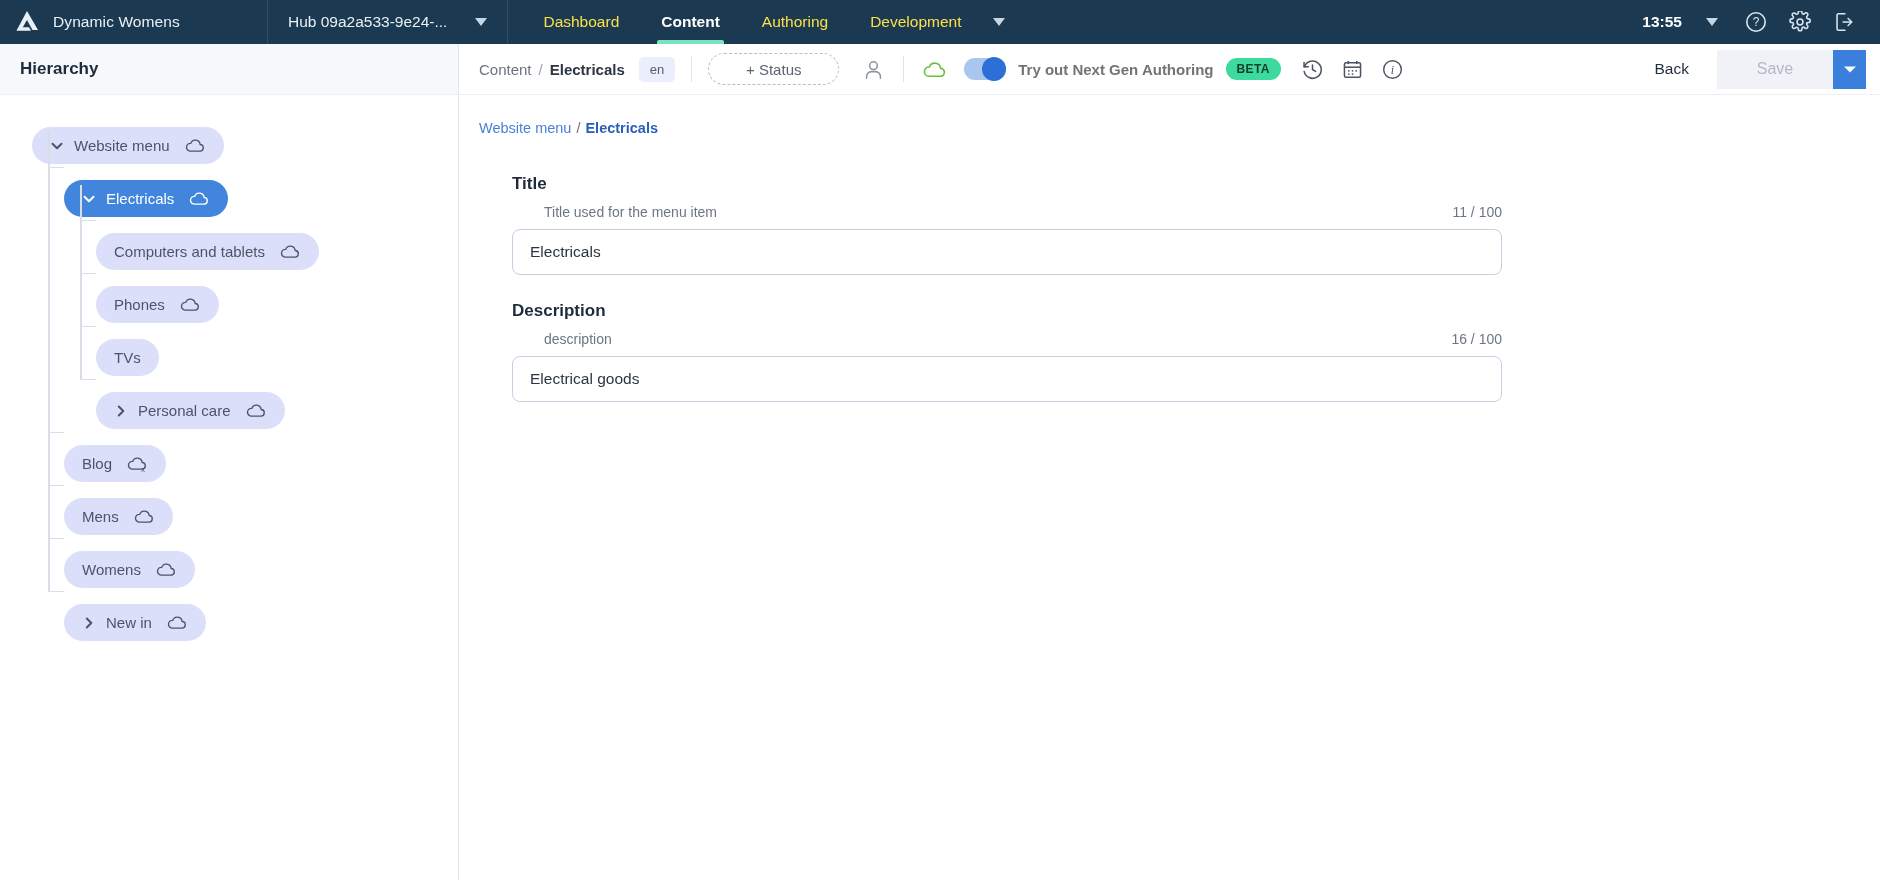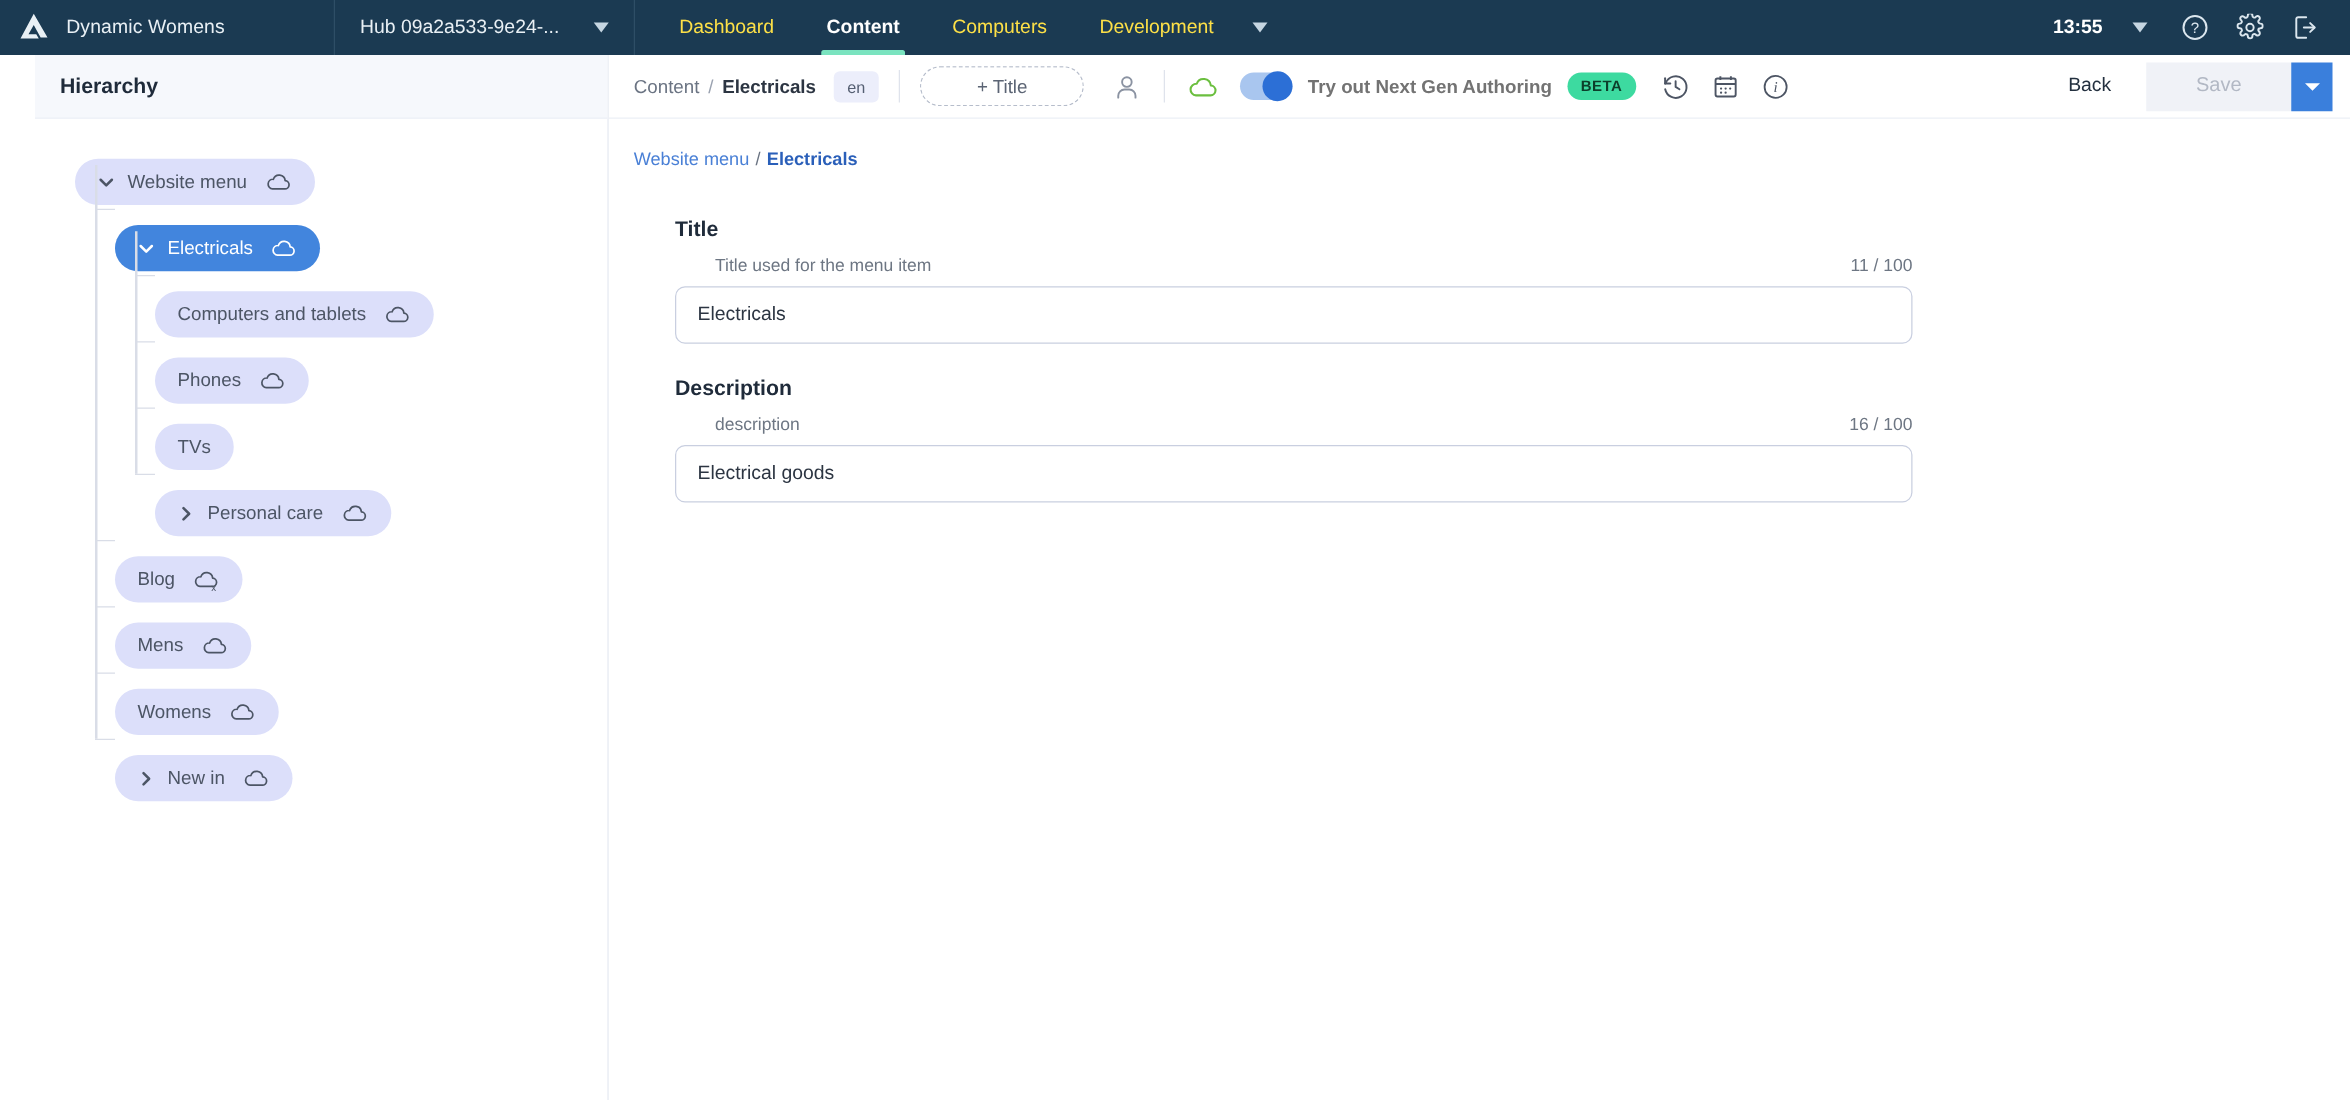--- a/index.html
+++ b/index.html
@@ -60,21 +60,21 @@
     padding-right: 14px;
   }
   .clock { font-size: 15.5px; font-weight: bold; color: #ffffff; padding: 0 8px 0 0; }
   .ticon {
     width: 44px; height: 44px;
     display: flex; align-items: center; justify-content: center;
     cursor: pointer;
   }
 
   
-  .body { display: flex; height: 836px; padding-left: 28px; }
+  .body { display: flex; height: 836px; }
 
   
   .sidebar {
     width: 459px; flex: 0 0 459px;
     border-right: 1px solid #e2e6ef;
     background: #ffffff;
     display: flex; flex-direction: column;
   }
   .sidebar-head {
     height: 51px;
@@ -216,21 +216,21 @@
   </div>
 
   <div class="navtabs">
     <div class="navtab">
       <span>Dashboard</span>
     </div>
     <div class="navtab active">
       <span>Content</span>
     </div>
     <div class="navtab">
-      <span>Computers</span>
+      <span>Authoring</span>
     </div>
     <div class="navtab">
       <span>Development</span>
     </div>
     <div class="navtab-caret">
       <span class="caret"></span>
     </div>
   </div>
 
   <div class="topnav-right">
@@ -401,21 +401,21 @@
 
     <div class="toolbar">
       <span class="crumb">Content</span>
       <span class="crumb-sep">/</span>
       <span class="crumb-cur">Electricals</span>
       <span class="lang-badge">en</span>
 
       <span class="vsep"></span>
 
       <div class="status-btn">
-        <span>+ Title</span>
+        <span>+ Status</span>
       </div>
 
       <div class="tb-icon" style="margin-left:14px">
         <svg width="23" height="23" viewBox="0 0 24 24" fill="none" stroke="#8b93a2" stroke-width="1.6" stroke-linecap="round">
           <circle cx="12" cy="8" r="4"></circle>
           <path d="M4.8 21v-1.6a5.2 5.2 0 0 1 5.2-5.2h4a5.2 5.2 0 0 1 5.2 5.2V21"></path>
         </svg>
       </div>
 
       <span class="vsep" style="margin:0 10px"></span>

